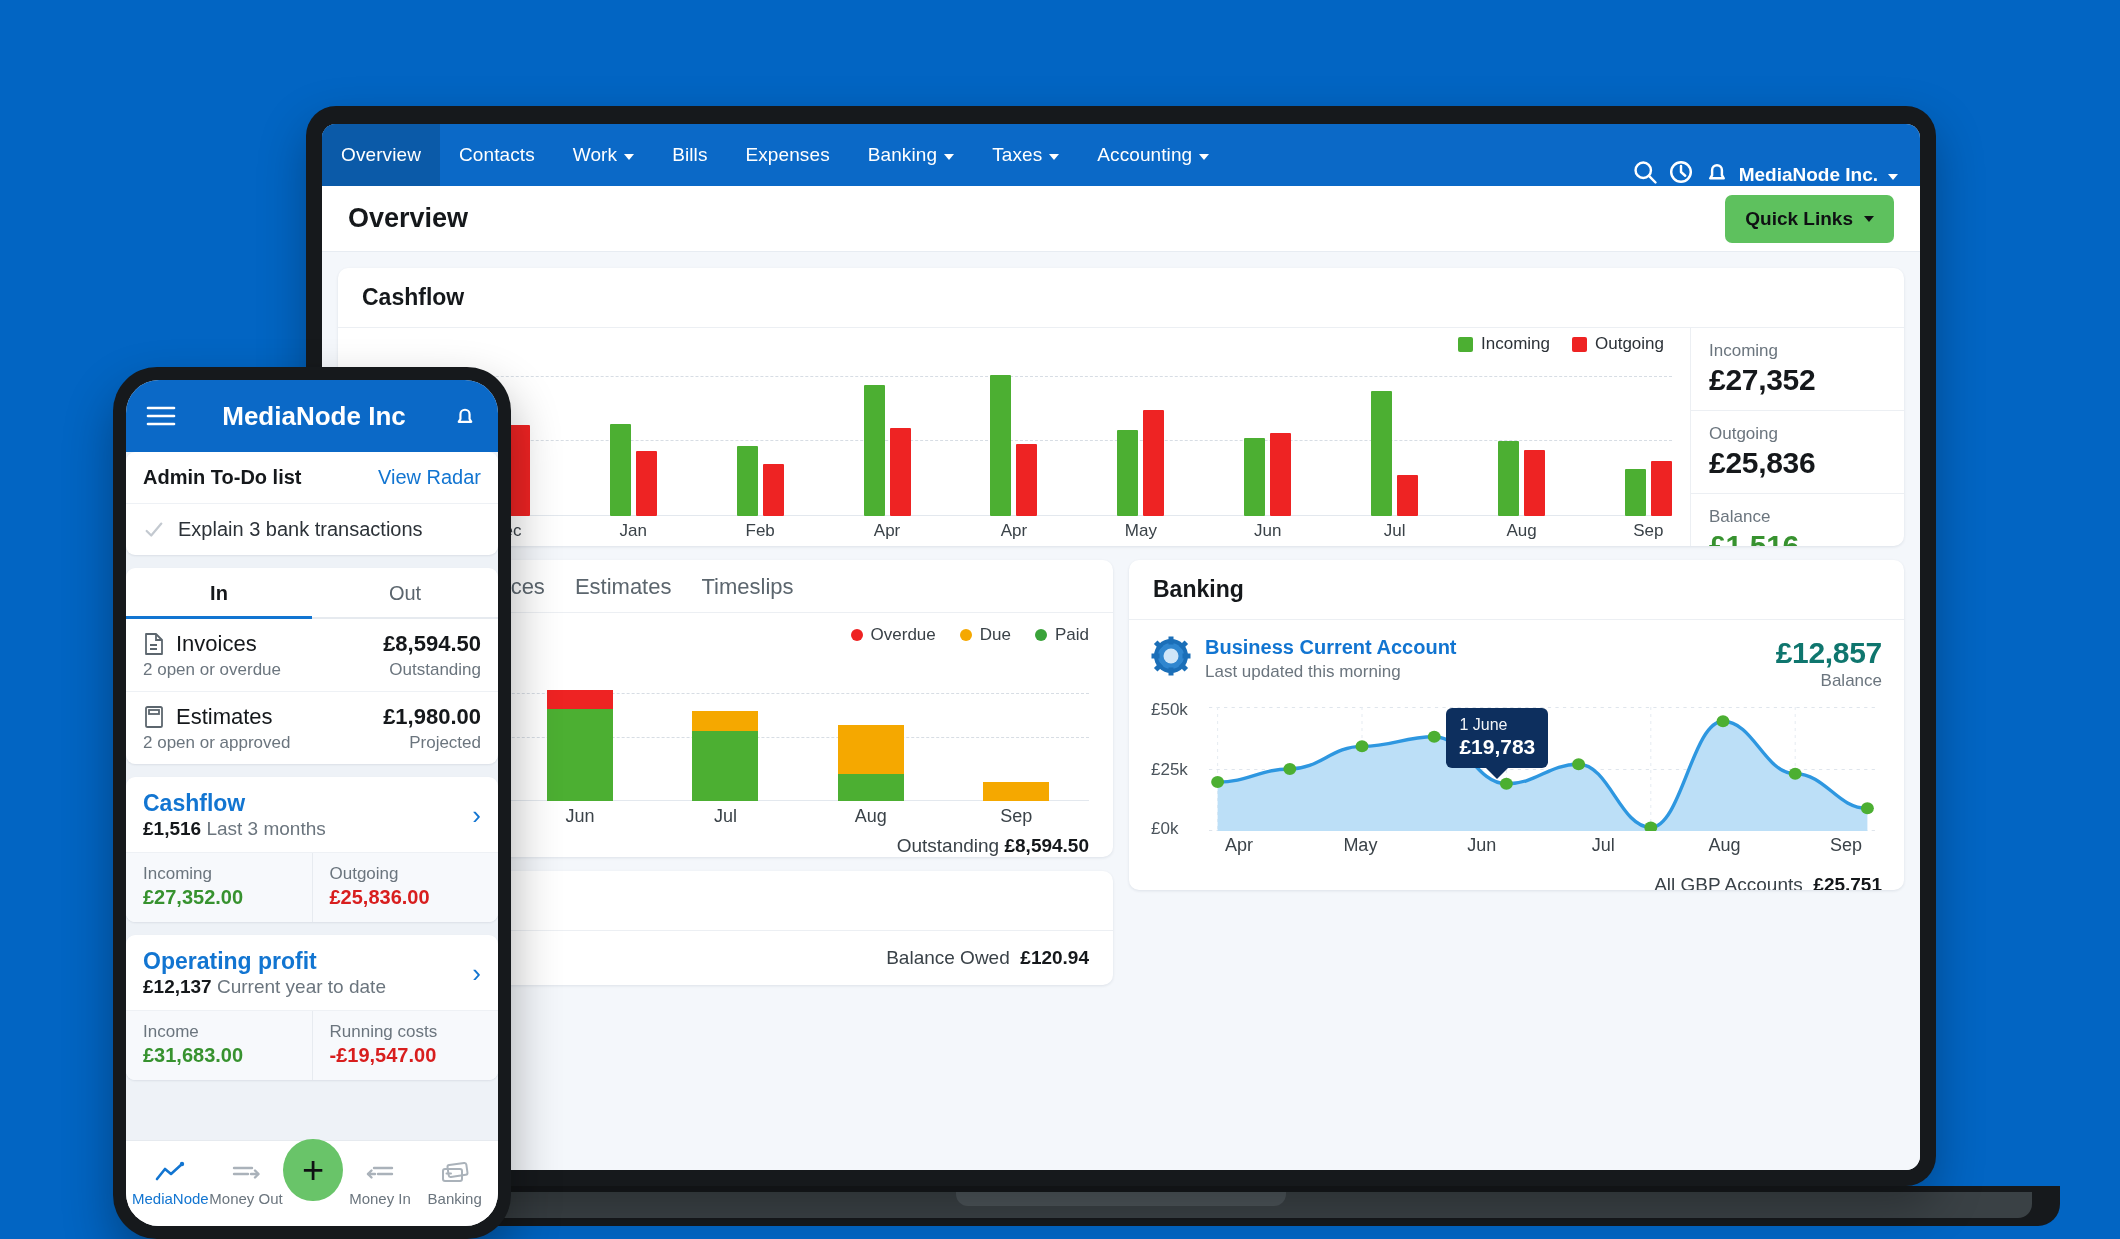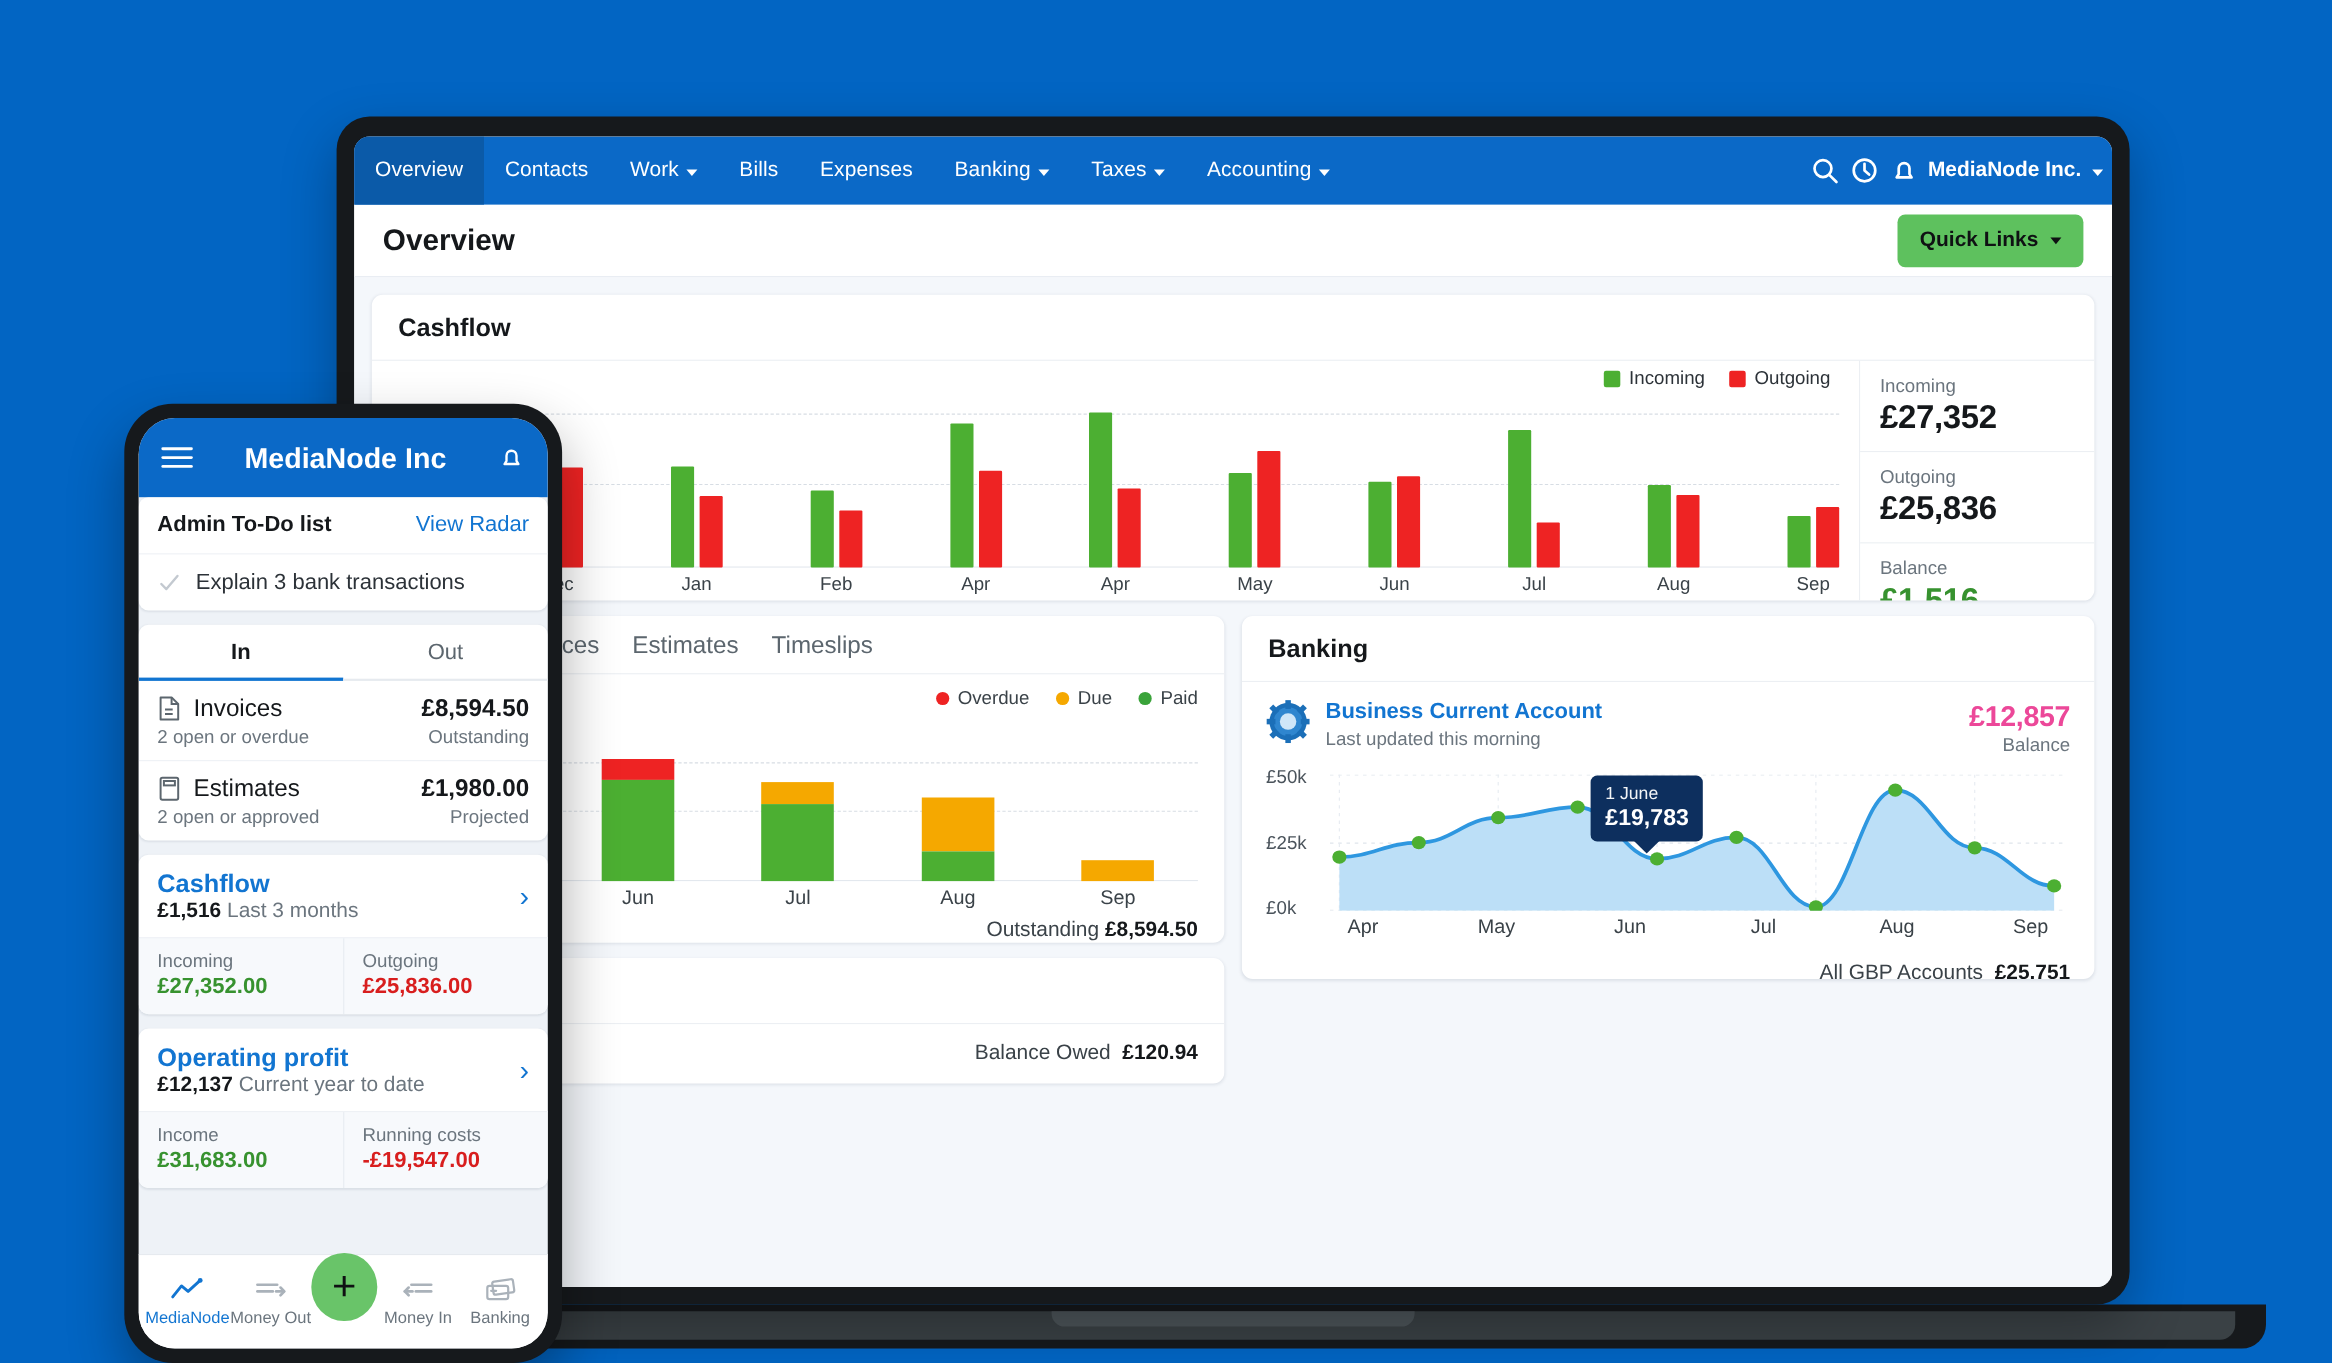--- a/index.html
+++ b/index.html
@@ -62,22 +62,22 @@
     color: #ffffff; font-size: 19px; letter-spacing: .1px;
     white-space: nowrap; cursor: pointer;
   }
   .nav-item.active { background: #0b5aa8; }
   .caret {
     display: inline-block; width: 0; height: 0;
     border-left: 5px solid transparent; border-right: 5px solid transparent;
     border-top: 6px solid #ffffff; position: relative; top: 2px;
   }
   .nav-right {
-    margin-left: auto; display: flex; align-items: center; gap: 8px;
-    padding-right: 8px;
+    margin-left: auto; display: flex; align-items: flex-end; gap: 8px;
+    padding-right: 22px;
   }
   .nav-icon { width: 28px; height: 28px; color: #fff; cursor: pointer; display: block; }
   .org-name { color: #fff; font-size: 19px; font-weight: 700; display: flex; align-items: center; gap: 10px; cursor: pointer; }
 
   
   .page-head {
     height: 66px; background: #fff;
     display: flex; align-items: center; justify-content: space-between;
     padding: 0 26px;
     border-bottom: 1px solid #e7ecf2;
@@ -184,21 +184,21 @@
   .bills-row { padding: 16px 24px; text-align: right; font-size: 19px; color: #3a4248; }
   .bills-row b { color: #15181b; }
 
   
   .bank-body { padding: 16px 22px 6px 22px; height: 270px; position: relative; }
   .bank-top { display: flex; align-items: flex-start; justify-content: space-between; }
   .bank-acct { display: flex; gap: 14px; align-items: flex-start; }
   .bank-badge { width: 40px; height: 40px; flex: 0 0 40px; }
   .bank-name { color: #1275d1; font-size: 20px; font-weight: 700; cursor: pointer; }
   .bank-sub { color: #6b757e; font-size: 17px; margin-top: 3px; }
-  .bank-balance { font-size: 26px; font-weight: 700; color: #ec4899; text-align: left; letter-spacing: -.3px; }
+  .bank-balance { font-size: 30px; font-weight: 700; color: #0f766e; text-align: left; letter-spacing: -.3px; }
   .bank-balance-lbl { font-size: 17px; color: #6b757e; text-align: right; margin-top: 1px; }
 
   .linewrap { position: relative; margin-top: 16px; height: 150px; }
   .ylab { position: absolute; left: 0; font-size: 17px; color: #4a535b; }
   .plot { position: absolute; left: 58px; right: 6px; top: 0; bottom: 26px; }
   .xlab-bank {
     position: absolute; left: 58px; right: 6px; bottom: 0; height: 24px;
     display: flex; justify-content: space-between; align-items: center;
   }
   .xlab-bank span { font-size: 18px; color: #3a4248; width: 60px; text-align: center; }

